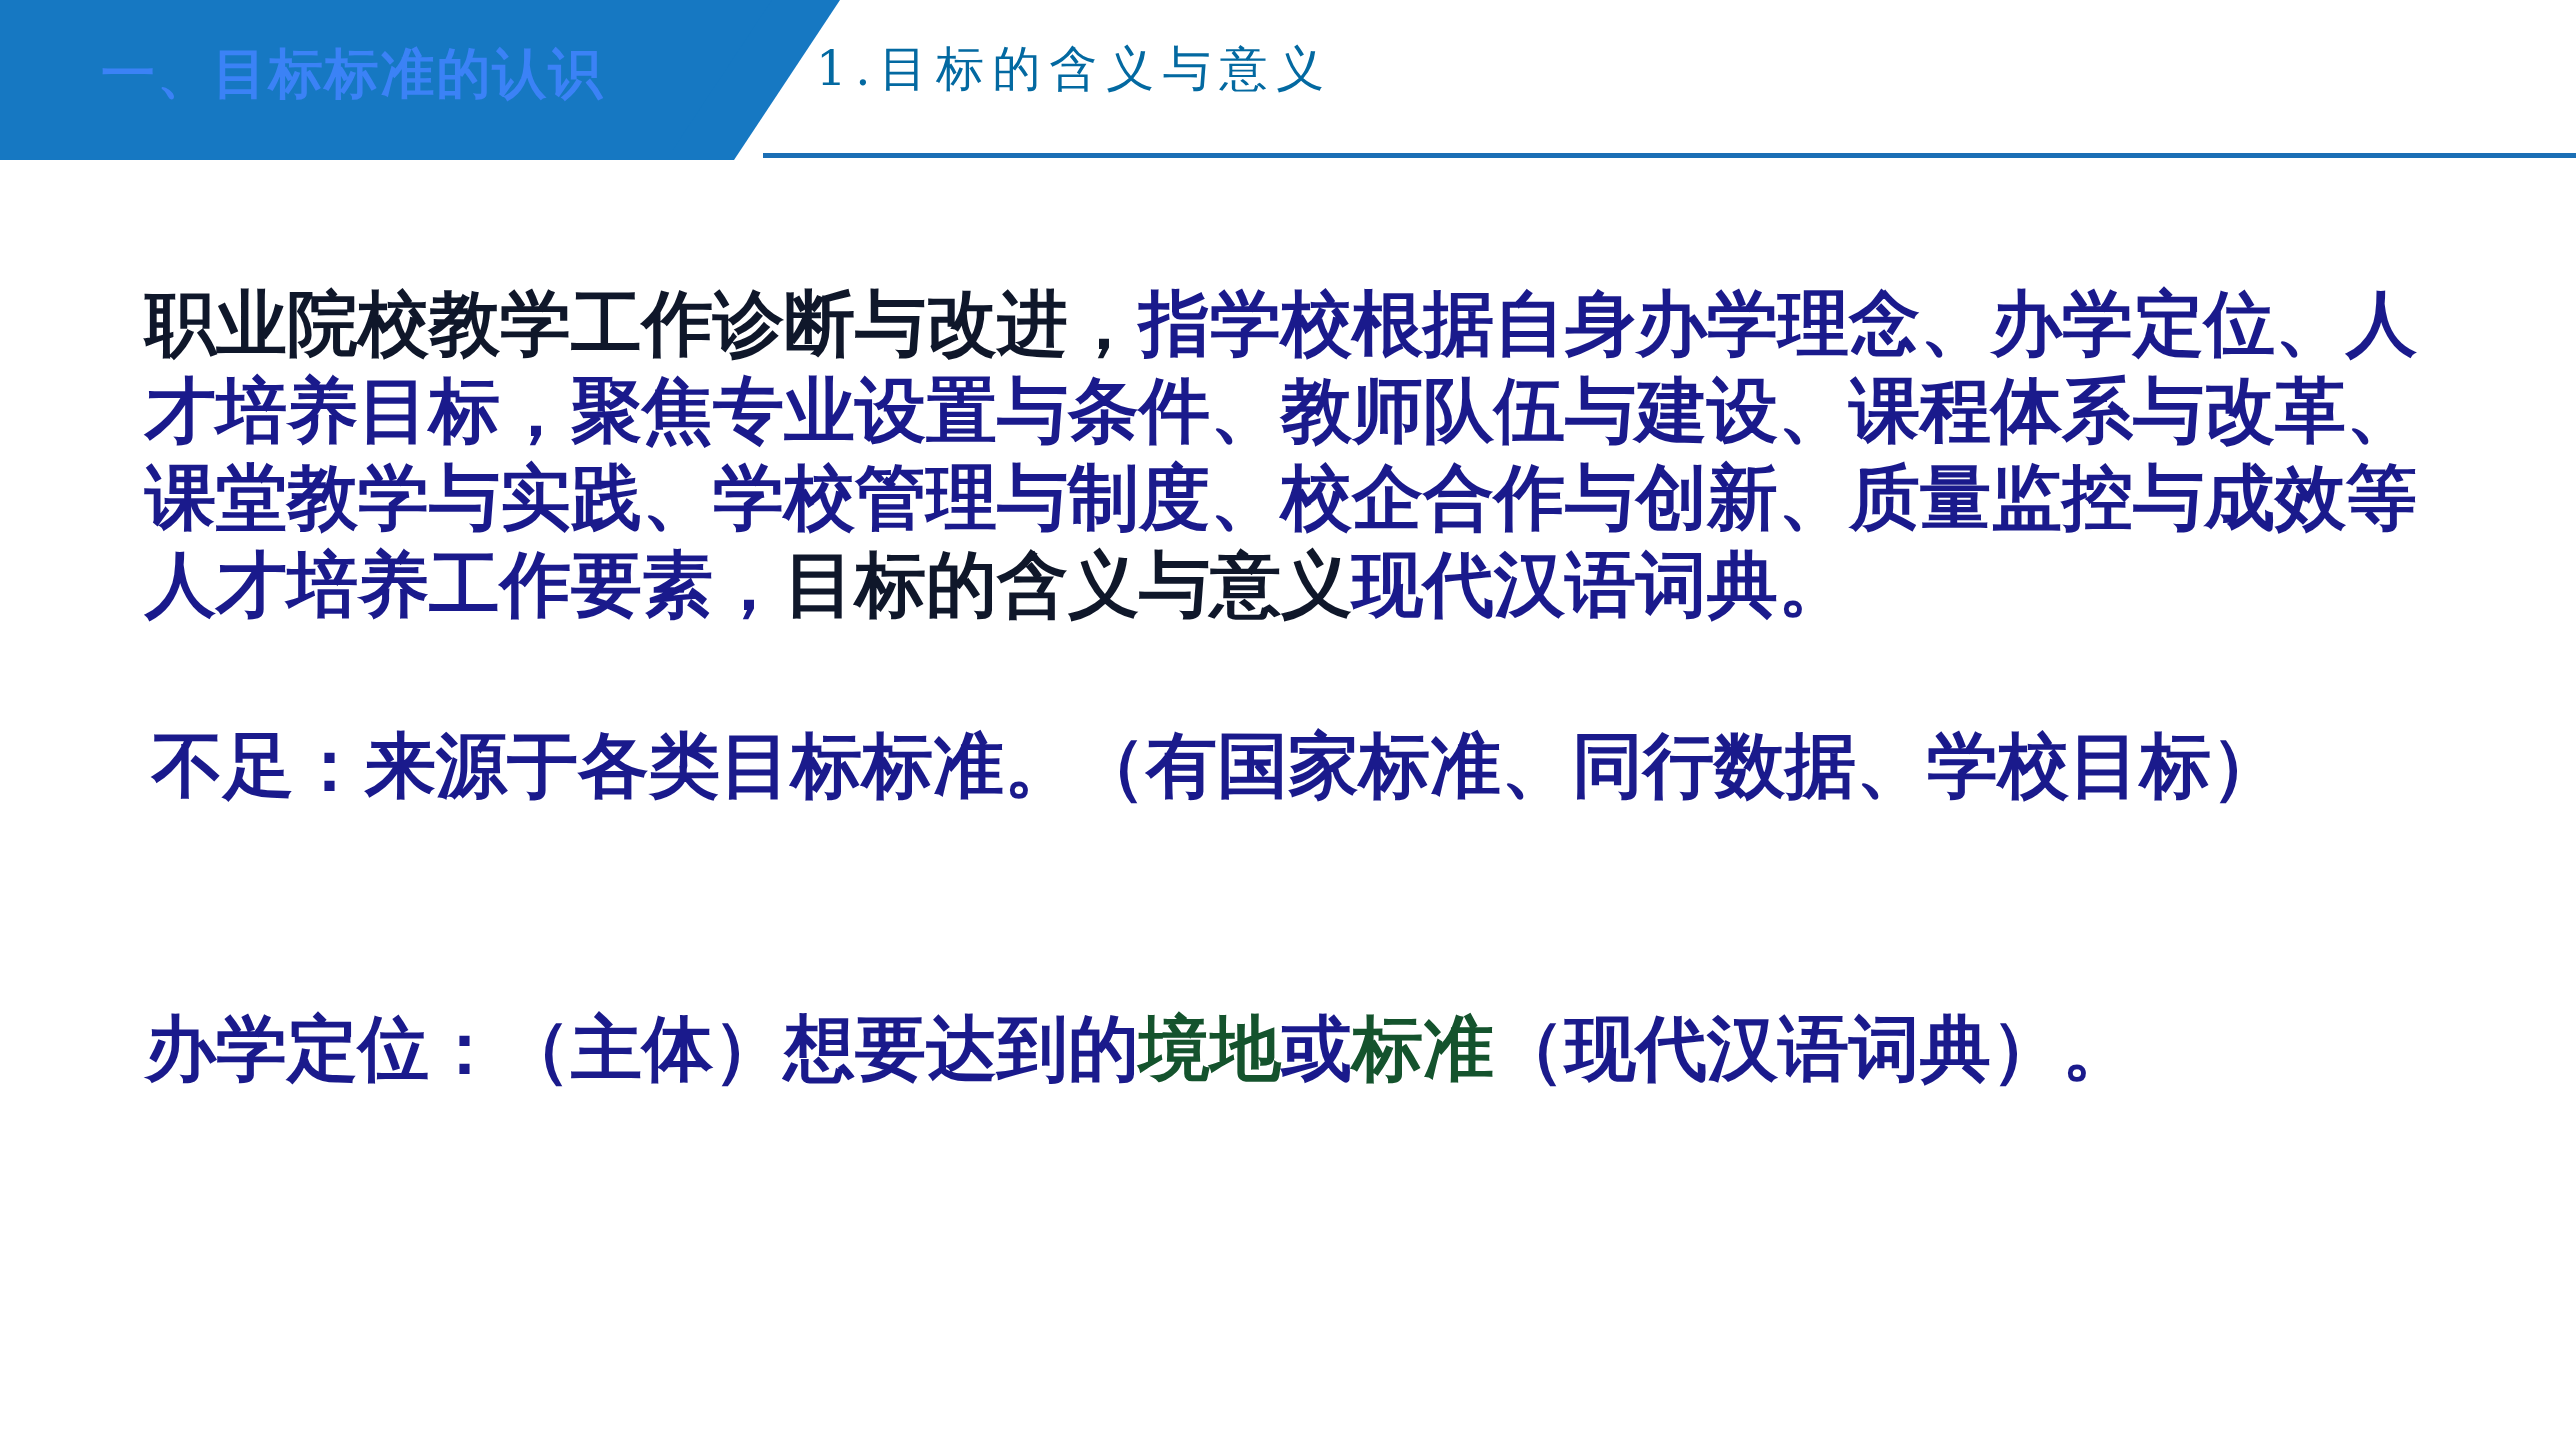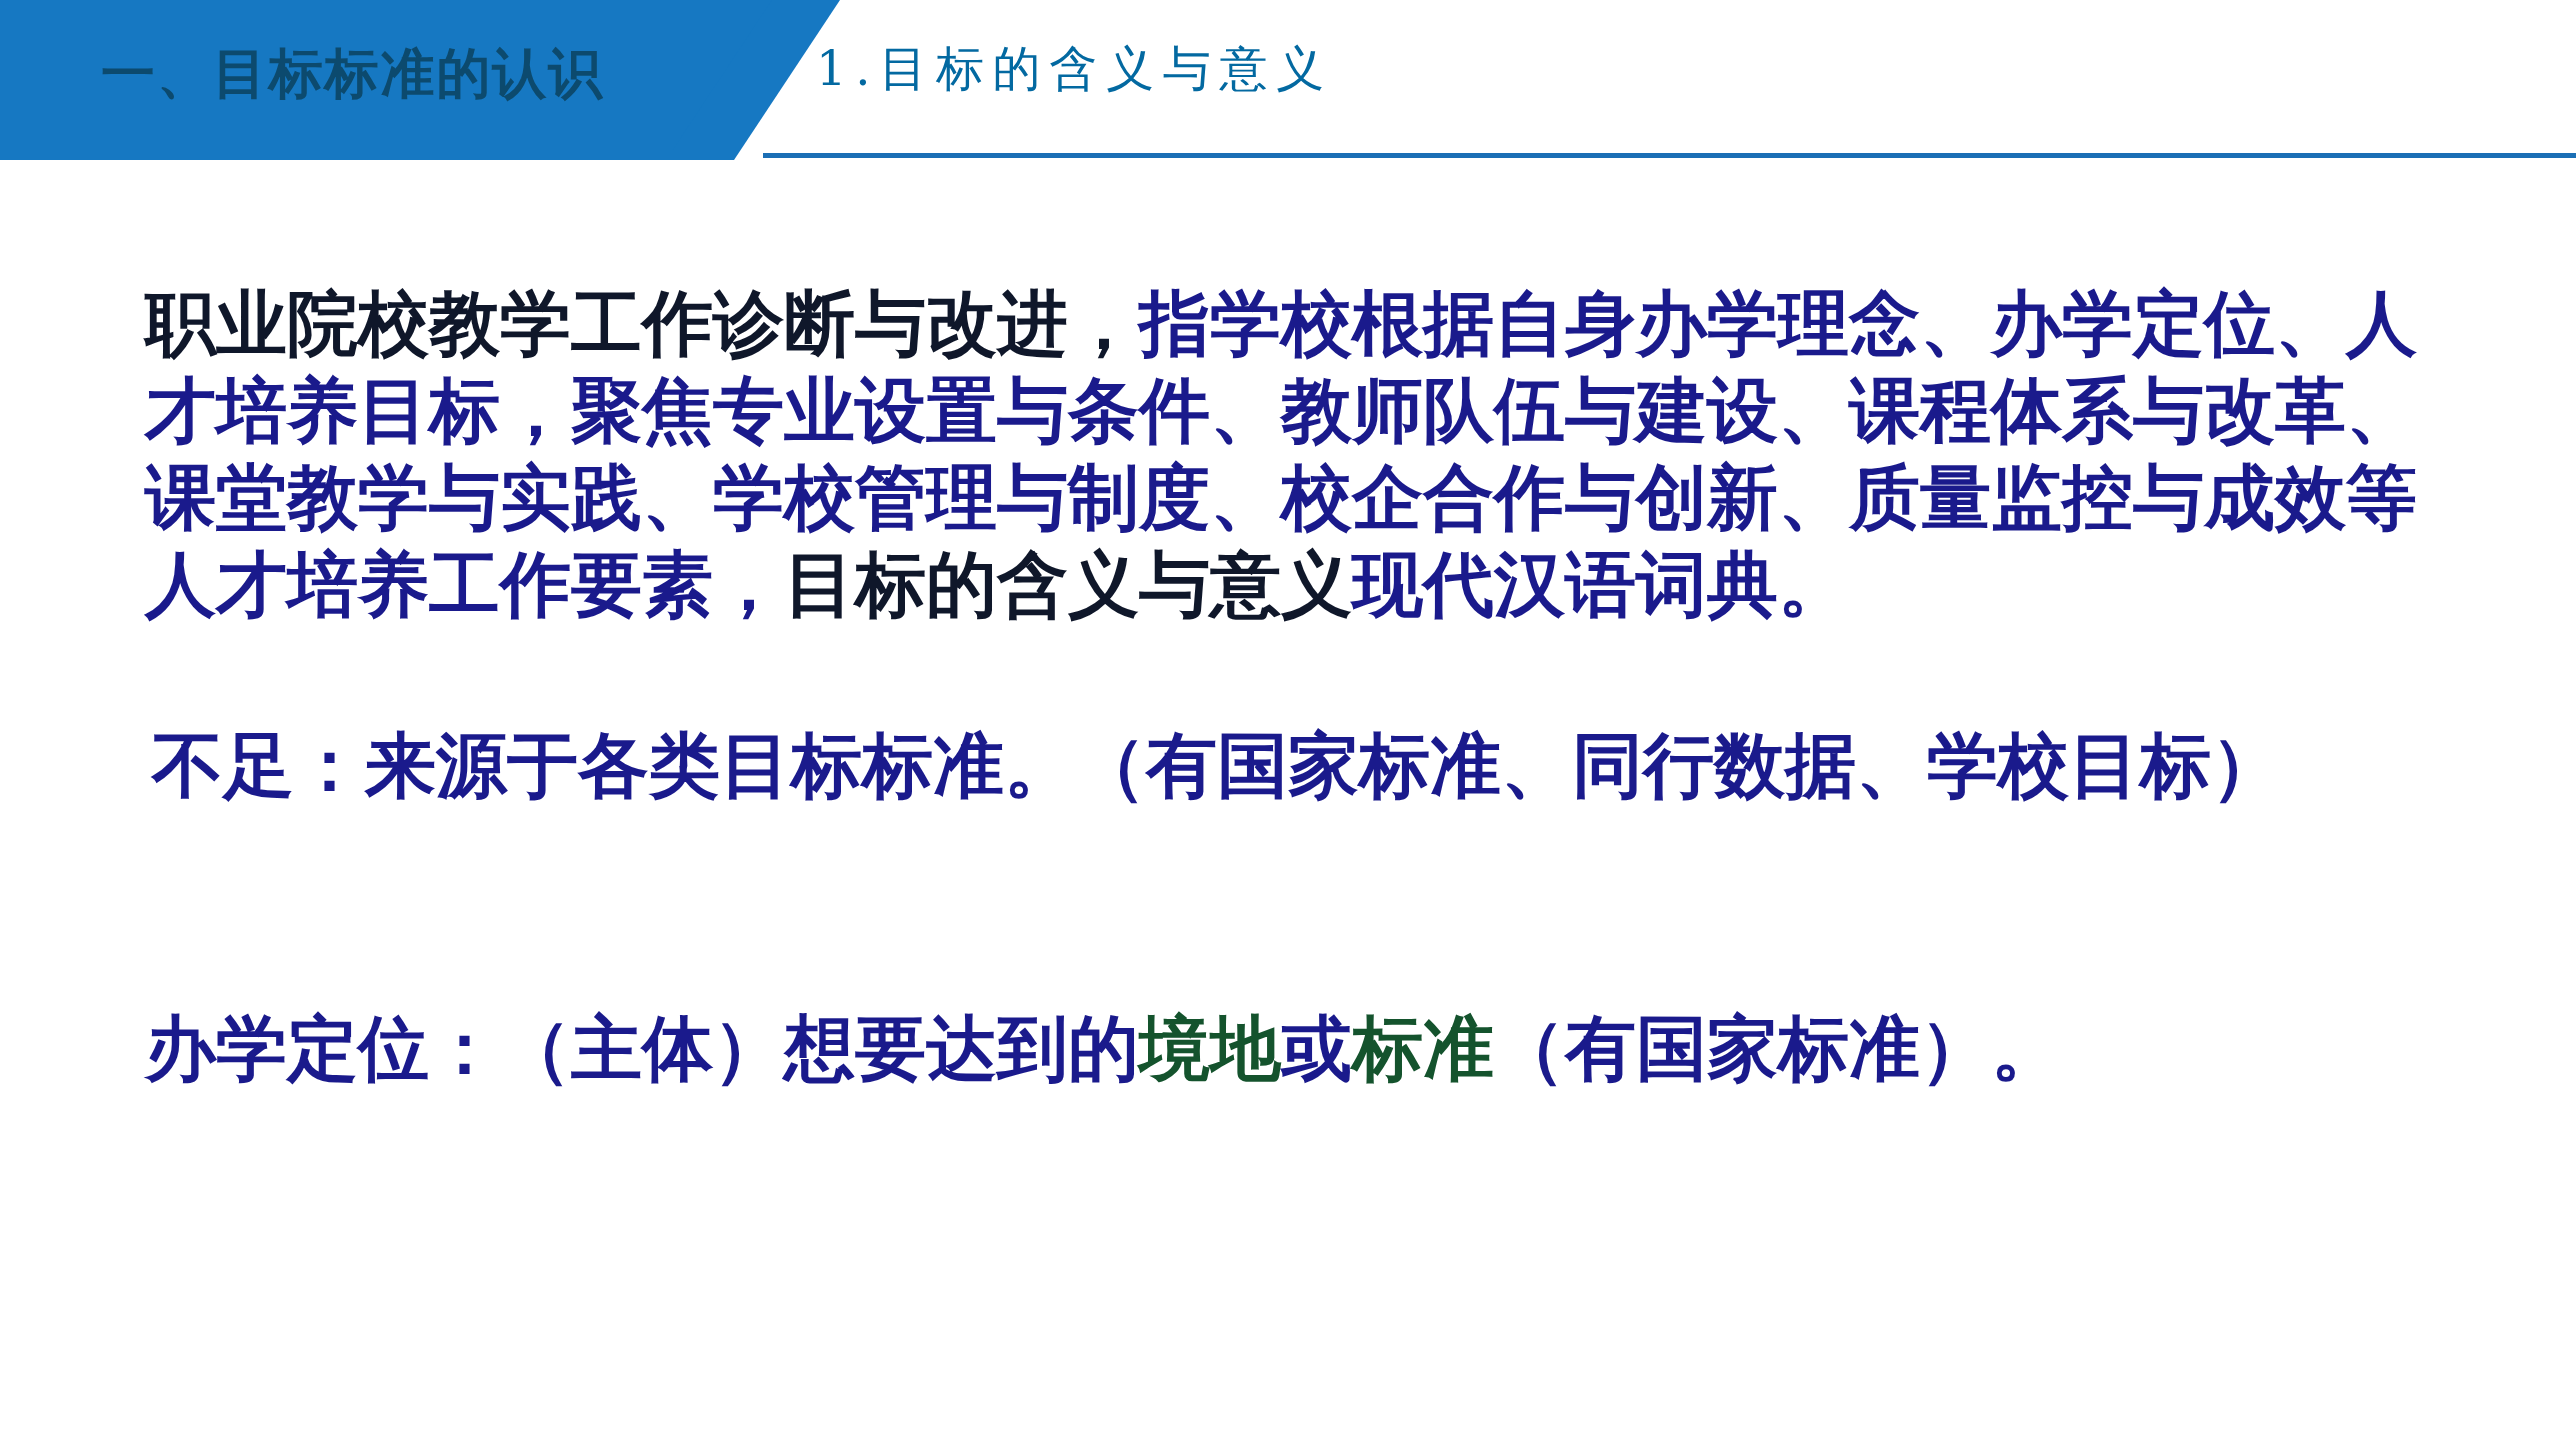--- a/index.html
+++ b/index.html
@@ -43,21 +43,21 @@
     height: 160px;
     background: #1678c2;
     clip-path: polygon(106px 0, 174px 0, 68px 160px, 0 160px);
   }
   .header-title {
     position: absolute;
     left: 101px;
     top: 46px;
     font-size: 54px;
     font-weight: bold;
-    color: #0c4a6e;
+    color: #3b82f6;
     letter-spacing: 1.9px;
     white-space: nowrap;
     line-height: 1;
   }
   .header-subtitle {
     position: absolute;
     left: 816px;
     top: 44px;
     font-size: 48px;
     color: #0369a1;
@@ -119,17 +119,17 @@
     <div class="header-rule-right"></div>
     <div class="header-title">一、目标标准的认识</div>
     <div class="header-subtitle">1.目标的含义与意义</div>
   </div>
 
   <div class="body-area">
     <div class="para para-1"><span class="red">职业院校教学工作诊断与改进，</span><span class="">指学校根据自身办学理念、办学定位、人才培养目标，聚焦专业设置与条件、教师队伍与建设、课程体系与改革、课堂教学与实践、学校管理与制度、校企合作与创新、质量监控与成效等人才培养工作要素，</span><span class="red">目标的含义与意义</span><span class="">现代汉语词典。</span></div>
     <div class="para-gap-1"></div>
     <div class="para para-2"><span class="">不足：来源于各类目标标准。（有国家标准、同行数据、学校目标）</span></div>
     <div class="para-gap-2"></div>
-    <div class="para para-3"><span class="">办学定位：（主体）想要达到的</span><span class="orange">境地</span><span class="">或</span><span class="orange">标准</span><span class="">（有国家标准）。</span></div>
+    <div class="para para-3"><span class="">办学定位：（主体）想要达到的</span><span class="orange">境地</span><span class="">或</span><span class="orange">标准</span><span class="">（现代汉语词典）。</span></div>
   </div>
 
 </div>
 
 
 </body></html>

